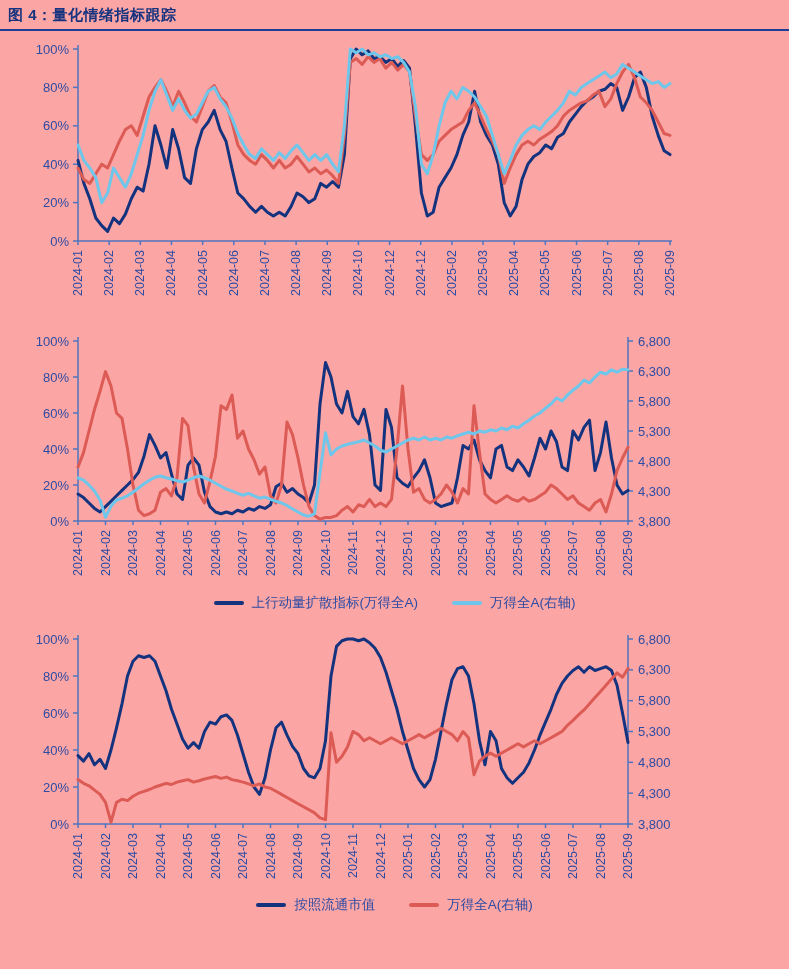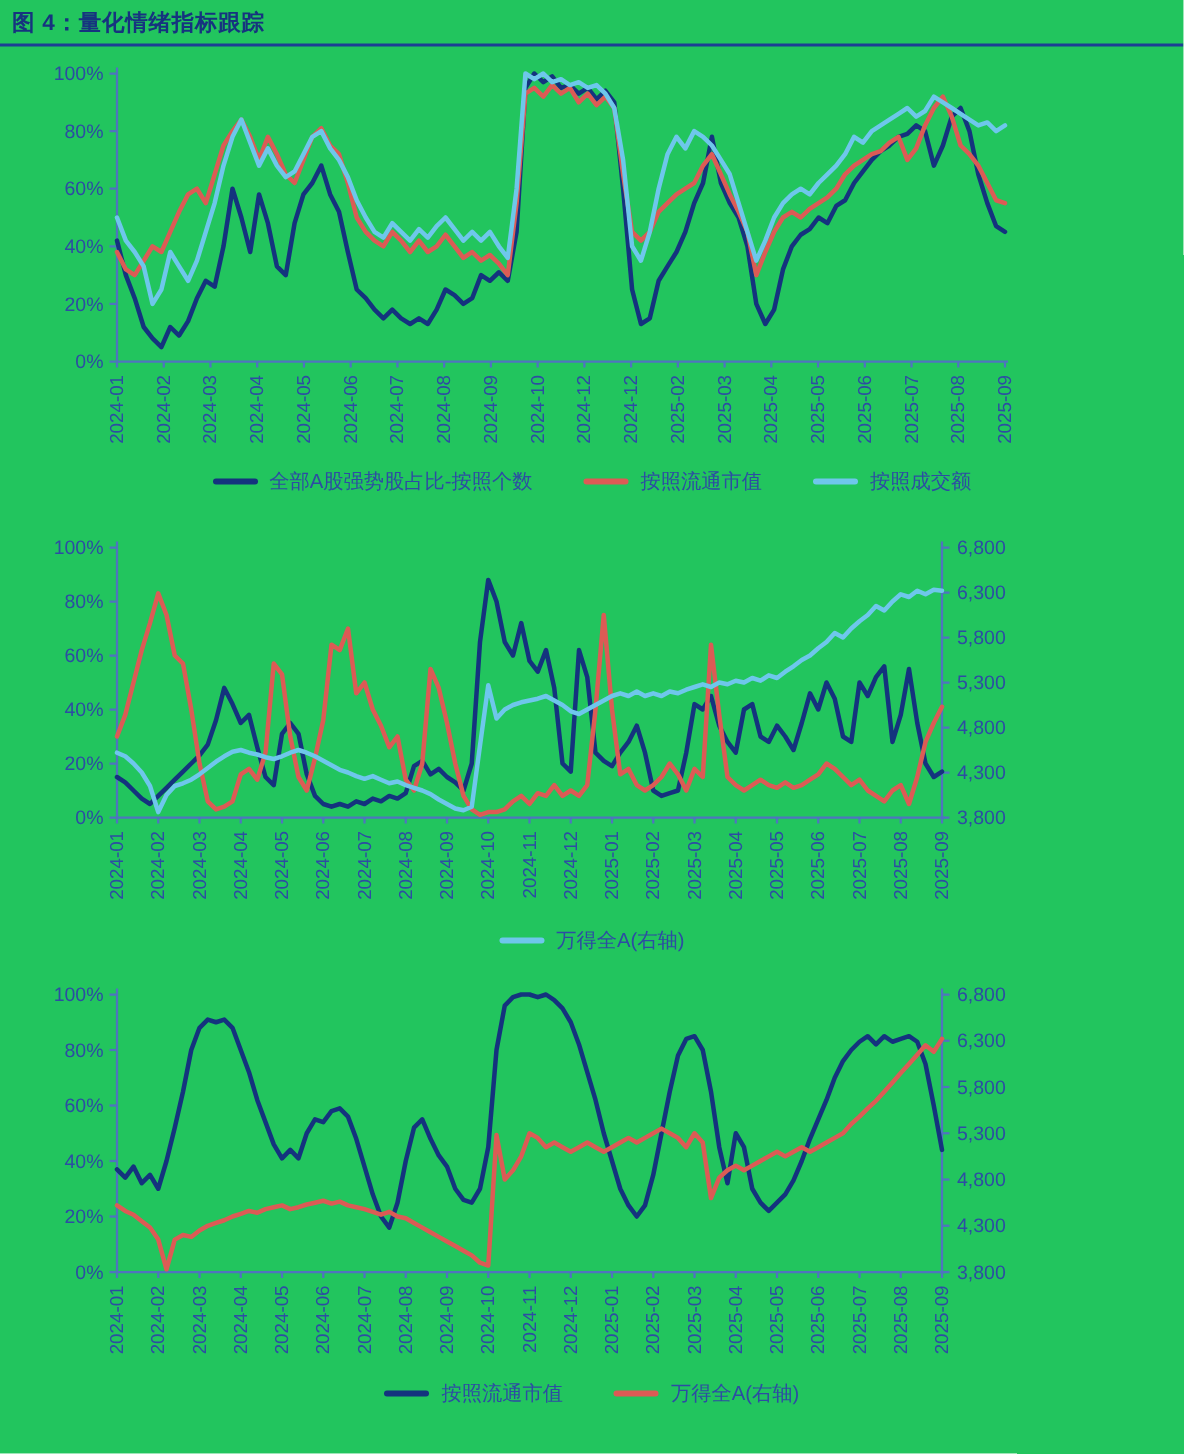--- a/index.html
+++ b/index.html
@@ -1,16 +1,16 @@
 <!DOCTYPE html>
 <html><head>
 <meta charset="utf-8">
 <style>
   html,body{margin:0;padding:0;background:#fff;}
-  .page{position:relative;width:789px;height:969px;background:#22c55e;overflow:hidden;
+  .page{position:relative;width:789px;height:969px;background:#fca5a5;overflow:hidden;
         font-family:"Liberation Sans","DejaVu Sans",sans-serif;}
   .title-bar{padding:6px 10px 4px 8px;border-bottom:2px solid #1C3E94;}
   .title-bar h1{margin:0;font-size:15px;font-weight:bold;color:#16337F;letter-spacing:.5px;}
   .chart-block{margin:0;}
   .chart-block svg{display:block;}
   .legend{display:flex;justify-content:center;align-items:center;gap:34px;height:24px;margin-top:0;}
   .legend-item{display:flex;align-items:center;gap:8px;}
   .legend-swatch{display:inline-block;width:30px;height:3.5px;border-radius:2px;}
   .legend-label{font-size:13.5px;color:#2D4CA3;white-space:nowrap;}
   #blk1{margin-top:8px;}
@@ -119,34 +119,20 @@
           <text x="0" y="0" text-anchor="end" dominant-baseline="central" fill="#2D4CA3" font-size="12.5" font-family="&quot;Liberation Sans&quot;,sans-serif">2025-08</text>
         </g>
         <line x1="670" y1="202" x2="670" y2="206" stroke="#4F74BF" stroke-width="1.5"></line>
         <g transform="translate(670,211) rotate(-90)">
           <text x="0" y="0" text-anchor="end" dominant-baseline="central" fill="#2D4CA3" font-size="12.5" font-family="&quot;Liberation Sans&quot;,sans-serif">2025-09</text>
         </g>
         <polyline points="78.0,121.4 83.9,144.4 89.8,159.8 95.8,179.0 101.7,186.6 107.6,192.4 113.5,179.0 119.4,184.7 125.4,175.1 131.3,159.8 137.2,148.2 143.1,152.1 149.0,125.2 155.0,86.8 160.9,106.0 166.8,129.0 172.7,90.6 178.6,109.8 184.6,138.6 190.5,144.4 196.4,109.8 202.3,90.6 208.2,83.0 214.2,71.4 220.1,90.6 226.0,102.2 231.9,129.0 237.8,154.0 243.8,159.8 249.7,167.4 255.6,173.2 261.5,167.4 267.4,173.2 273.4,177.0 279.3,173.2 285.2,177.0 291.1,167.4 297.0,154.0 303.0,157.8 308.9,163.6 314.8,159.8 320.7,144.4 326.6,148.2 332.6,142.5 338.5,148.2 344.4,115.6 350.3,19.6 356.2,10.0 362.2,15.8 368.1,11.9 374.0,19.6 379.9,17.7 385.8,23.4 391.8,19.6 397.7,27.3 403.6,21.5 409.5,29.2 415.4,86.8 421.4,154.0 427.3,177.0 433.2,173.2 439.1,148.2 445.0,138.6 451.0,129.0 456.9,115.6 462.8,96.4 468.7,83.0 474.6,52.2 480.6,83.0 486.5,96.4 492.4,106.0 498.3,125.2 504.2,163.6 510.2,177.0 516.1,167.4 522.0,140.6 527.9,125.2 533.8,117.5 539.8,113.7 545.7,106.0 551.6,109.8 557.5,98.3 563.4,94.5 569.4,83.0 575.3,75.3 581.2,67.6 587.1,61.8 593.0,58.0 599.0,52.2 604.9,50.3 610.8,44.6 616.7,48.4 622.6,71.4 628.6,58.0 634.5,38.8 640.4,33.0 646.3,48.4 652.2,77.2 658.2,96.4 664.1,111.8 670.0,115.6" fill="none" stroke="#14337E" stroke-width="3" stroke-linejoin="round" stroke-linecap="round"></polyline>
         <polyline points="78.0,129.0 83.9,140.6 89.8,144.4 95.8,134.8 101.7,125.2 107.6,129.0 113.5,115.6 119.4,102.2 125.4,90.6 131.3,86.8 137.2,96.4 143.1,77.2 149.0,58.0 155.0,48.4 160.9,40.7 166.8,52.2 172.7,67.6 178.6,52.2 184.6,63.8 190.5,77.2 196.4,83.0 202.3,67.6 208.2,52.2 214.2,46.5 220.1,58.0 226.0,63.8 231.9,83.0 237.8,106.0 243.8,115.6 249.7,121.4 255.6,125.2 261.5,115.6 267.4,121.4 273.4,129.0 279.3,121.4 285.2,129.0 291.1,125.2 297.0,117.5 303.0,125.2 308.9,132.9 314.8,129.0 320.7,134.8 326.6,131.0 332.6,136.7 338.5,144.4 344.4,96.4 350.3,23.4 356.2,19.6 362.2,25.4 368.1,17.7 374.0,23.4 379.9,19.6 385.8,29.2 391.8,23.4 397.7,31.1 403.6,25.4 409.5,33.0 415.4,77.2 421.4,115.6 427.3,121.4 433.2,115.6 439.1,102.2 445.0,96.4 451.0,90.6 456.9,86.8 462.8,83.0 468.7,71.4 474.6,63.8 480.6,77.2 486.5,90.6 492.4,102.2 498.3,115.6 504.2,144.4 510.2,129.0 516.1,115.6 522.0,106.0 527.9,102.2 533.8,106.0 539.8,100.2 545.7,96.4 551.6,92.6 557.5,86.8 563.4,77.2 569.4,71.4 575.3,67.6 581.2,63.8 587.1,61.8 593.0,56.1 599.0,52.2 604.9,67.6 610.8,59.9 616.7,44.6 622.6,33.0 628.6,25.4 634.5,38.8 640.4,58.0 646.3,63.8 652.2,71.4 658.2,83.0 664.1,94.5 670.0,96.4" fill="none" stroke="#DC5B55" stroke-width="3" stroke-linejoin="round" stroke-linecap="round"></polyline>
         <polyline points="78.0,106.0 83.9,121.4 89.8,129.0 95.8,138.6 101.7,163.6 107.6,154.0 113.5,129.0 119.4,138.6 125.4,148.2 131.3,134.8 137.2,115.6 143.1,96.4 149.0,71.4 155.0,52.2 160.9,40.7 166.8,56.1 172.7,71.4 178.6,59.9 184.6,71.4 190.5,79.1 196.4,75.3 202.3,63.8 208.2,52.2 214.2,48.4 220.1,59.9 226.0,67.6 231.9,79.1 237.8,94.5 243.8,106.0 249.7,115.6 255.6,119.4 261.5,109.8 267.4,115.6 273.4,121.4 279.3,113.7 285.2,119.4 291.1,111.8 297.0,106.0 303.0,113.7 308.9,121.4 314.8,115.6 320.7,121.4 326.6,115.6 332.6,125.2 338.5,132.9 344.4,86.8 350.3,10.0 356.2,13.8 362.2,10.0 368.1,15.8 374.0,13.8 379.9,17.7 385.8,15.8 391.8,19.6 397.7,17.7 403.6,23.4 409.5,33.0 415.4,67.6 421.4,125.2 427.3,134.8 433.2,115.6 439.1,86.8 445.0,63.8 451.0,52.2 456.9,59.9 462.8,48.4 468.7,52.2 474.6,58.0 480.6,67.6 486.5,77.2 492.4,96.4 498.3,115.6 504.2,134.8 510.2,121.4 516.1,106.0 522.0,96.4 527.9,90.6 533.8,86.8 539.8,90.6 545.7,83.0 551.6,77.2 557.5,71.4 563.4,63.8 569.4,52.2 575.3,56.1 581.2,48.4 587.1,44.6 593.0,40.7 599.0,36.9 604.9,33.0 610.8,38.8 616.7,35.0 622.6,25.4 628.6,29.2 634.5,33.0 640.4,36.9 646.3,40.7 652.2,44.6 658.2,42.6 664.1,48.4 670.0,44.6" fill="none" stroke="#6EC7EB" stroke-width="3" stroke-linejoin="round" stroke-linecap="round"></polyline>
       </svg>
-    <div class="legend" id="lg1">
-        <div class="legend-item">
-          <span class="legend-swatch" style="background: rgb(20, 51, 126);"></span>
-          <span class="legend-label">全部A股强势股占比-按照个数</span>
-        </div>
-        <div class="legend-item">
-          <span class="legend-swatch" style="background: rgb(220, 91, 85);"></span>
-          <span class="legend-label">按照流通市值</span>
-        </div>
-        <div class="legend-item">
-          <span class="legend-swatch" style="background: rgb(110, 199, 235);"></span>
-          <span class="legend-label">按照成交额</span>
-        </div>
-      </div>
   </div>
 
   <div class="chart-block" id="blk2">
     <svg id="c2" width="789" height="268">
         <line x1="78" y1="14" x2="78" y2="198" stroke="#4F74BF" stroke-width="1.5"></line>
         <line x1="78" y1="198" x2="630" y2="198" stroke="#4F74BF" stroke-width="1.5"></line>
         <line x1="73" y1="198" x2="78" y2="198" stroke="#4F74BF" stroke-width="1.5"></line>
         <text x="69" y="202.5" text-anchor="end" fill="#2D4CA3" font-size="13" font-family="&quot;Liberation Sans&quot;,sans-serif">0%</text>
         <line x1="73" y1="162" x2="78" y2="162" stroke="#4F74BF" stroke-width="1.5"></line>
         <text x="69" y="166.5" text-anchor="end" fill="#2D4CA3" font-size="13" font-family="&quot;Liberation Sans&quot;,sans-serif">20%</text>
@@ -256,20 +242,24 @@
         <line x1="628" y1="198" x2="628" y2="202" stroke="#4F74BF" stroke-width="1.5"></line>
         <g transform="translate(628,207) rotate(-90)">
           <text x="0" y="0" text-anchor="end" dominant-baseline="central" fill="#2D4CA3" font-size="12.5" font-family="&quot;Liberation Sans&quot;,sans-serif">2025-09</text>
         </g>
         <polyline points="78.0,171.0 83.5,174.6 89.0,180.0 94.5,185.4 100.0,189.0 105.5,183.6 111.0,178.2 116.5,172.8 122.0,167.4 127.5,162.0 133.0,156.6 138.5,149.4 144.0,133.2 149.5,111.6 155.0,122.4 160.5,135.0 166.0,129.6 171.5,151.2 177.0,171.0 182.5,176.4 188.0,142.2 193.5,135.0 199.0,142.2 204.5,169.2 210.0,183.6 215.5,189.0 221.0,190.8 226.5,189.0 232.0,190.8 237.5,187.2 243.0,189.0 248.5,185.4 254.0,187.2 259.5,183.6 265.0,185.4 270.5,181.8 276.0,163.8 281.5,160.2 287.0,169.2 292.5,165.6 298.0,171.0 303.5,174.6 309.0,180.0 314.5,162.0 320.0,81.0 325.5,39.6 331.0,54.0 336.5,81.0 342.0,90.0 347.5,68.4 353.0,93.6 358.5,100.8 364.0,86.4 369.5,111.6 375.0,162.0 380.5,167.4 386.0,86.4 391.5,104.4 397.0,154.8 402.5,160.2 408.0,163.8 413.5,154.8 419.0,147.6 424.5,136.8 430.0,154.8 435.5,180.0 441.0,183.6 446.5,181.8 452.0,180.0 457.5,154.8 463.0,122.4 468.5,126.0 474.0,117.0 479.5,136.8 485.0,147.6 490.5,154.8 496.0,126.0 501.5,122.4 507.0,144.0 512.5,147.6 518.0,136.8 523.5,144.0 529.0,153.0 534.5,135.0 540.0,115.2 545.5,126.0 551.0,108.0 556.5,118.8 562.0,144.0 567.5,147.6 573.0,108.0 578.5,117.0 584.0,104.4 589.5,97.2 595.0,147.6 600.5,129.6 606.0,99.0 611.5,135.0 617.0,162.0 622.5,171.0 628.0,167.4" fill="none" stroke="#14337E" stroke-width="3" stroke-linejoin="round" stroke-linecap="round"></polyline>
         <polyline points="78.0,144.0 83.5,129.6 89.0,108.0 94.5,86.4 100.0,68.4 105.5,48.6 111.0,63.0 116.5,90.0 122.0,95.4 127.5,126.0 133.0,162.0 138.5,187.2 144.0,192.6 149.5,190.8 155.0,187.2 160.5,169.2 166.0,165.6 171.5,172.8 177.0,154.8 182.5,95.4 188.0,102.6 193.5,144.0 199.0,171.0 204.5,180.0 210.0,158.4 215.5,133.2 221.0,82.8 226.5,86.4 232.0,72.0 237.5,115.2 243.0,108.0 248.5,126.0 254.0,136.8 259.5,151.2 265.0,144.0 270.5,172.8 276.0,180.0 281.5,162.0 287.0,99.0 292.5,111.6 298.0,135.0 303.5,162.0 309.0,183.6 314.5,192.6 320.0,196.2 325.5,194.4 331.0,194.4 336.5,192.6 342.0,187.2 347.5,183.6 353.0,189.0 358.5,181.8 364.0,183.6 369.5,176.4 375.0,183.6 380.5,180.0 386.0,183.6 391.5,176.4 397.0,126.0 402.5,63.0 408.0,126.0 413.5,169.2 419.0,165.6 424.5,176.4 430.0,180.0 435.5,176.4 441.0,171.0 446.5,162.0 452.0,169.2 457.5,180.0 463.0,165.6 468.5,171.0 474.0,82.8 479.5,129.6 485.0,171.0 490.5,176.4 496.0,180.0 501.5,176.4 507.0,172.8 512.5,176.4 518.0,178.2 523.5,174.6 529.0,178.2 534.5,176.4 540.0,172.8 545.5,169.2 551.0,162.0 556.5,165.6 562.0,171.0 567.5,176.4 573.0,172.8 578.5,180.0 584.0,183.6 589.5,187.2 595.0,180.0 600.5,176.4 606.0,189.0 611.5,171.0 617.0,147.6 622.5,135.0 628.0,124.2" fill="none" stroke="#DC5B55" stroke-width="3" stroke-linejoin="round" stroke-linecap="round"></polyline>
         <polyline points="78.0,154.8 83.5,157.2 89.0,162.0 94.5,168.0 100.0,177.0 105.5,194.4 111.0,183.0 116.5,177.0 122.0,175.2 127.5,172.8 133.0,169.2 138.5,165.0 144.0,160.8 149.5,157.2 155.0,154.2 160.5,153.0 166.0,154.8 171.5,156.0 177.0,157.8 182.5,159.0 188.0,157.2 193.5,154.8 199.0,153.0 204.5,154.8 210.0,157.2 215.5,160.2 221.0,163.2 226.5,166.2 232.0,168.0 237.5,170.4 243.0,172.2 248.5,170.4 254.0,172.8 259.5,175.2 265.0,174.0 270.5,176.4 276.0,178.2 281.5,180.0 287.0,182.4 292.5,186.0 298.0,189.0 303.5,192.0 309.0,193.2 314.5,190.8 320.0,150.0 325.5,109.8 331.0,132.0 336.5,126.0 342.0,123.0 347.5,121.2 353.0,120.0 358.5,118.8 364.0,117.0 369.5,120.0 375.0,123.0 380.5,127.2 386.0,129.0 391.5,126.0 397.0,123.0 402.5,120.0 408.0,117.0 413.5,115.2 419.0,117.0 424.5,114.0 430.0,117.0 435.5,115.2 441.0,117.0 446.5,114.0 452.0,115.2 457.5,112.8 463.0,111.0 468.5,109.2 474.0,111.0 479.5,108.0 485.0,109.2 490.5,106.8 496.0,108.0 501.5,105.0 507.0,106.8 512.5,103.2 518.0,105.0 523.5,100.8 529.0,97.2 534.5,93.0 540.0,90.0 545.5,85.2 551.0,81.0 556.5,75.0 562.0,78.0 567.5,72.0 573.0,67.2 578.5,63.0 584.0,57.0 589.5,60.0 595.0,54.0 600.5,49.2 606.0,51.0 611.5,46.8 617.0,49.2 622.5,46.2 628.0,46.8" fill="none" stroke="#6EC7EB" stroke-width="3" stroke-linejoin="round" stroke-linecap="round"></polyline>
       </svg>
     <div class="legend" id="lg2">
         <div class="legend-item">
+          <span class="legend-swatch" style="background: rgb(20, 51, 126);"></span>
+          <span class="legend-label">上行动量扩散指标(万得全A)</span>
+        </div>
+        <div class="legend-item">
           <span class="legend-swatch" style="background: rgb(110, 199, 235);"></span>
           <span class="legend-label">万得全A(右轴)</span>
         </div>
       </div>
   </div>
 
   <div class="chart-block" id="blk3">
     <svg id="c3" width="789" height="266">
         <line x1="78" y1="8" x2="78" y2="197" stroke="#4F74BF" stroke-width="1.5"></line>
         <line x1="78" y1="197" x2="630" y2="197" stroke="#4F74BF" stroke-width="1.5"></line>

